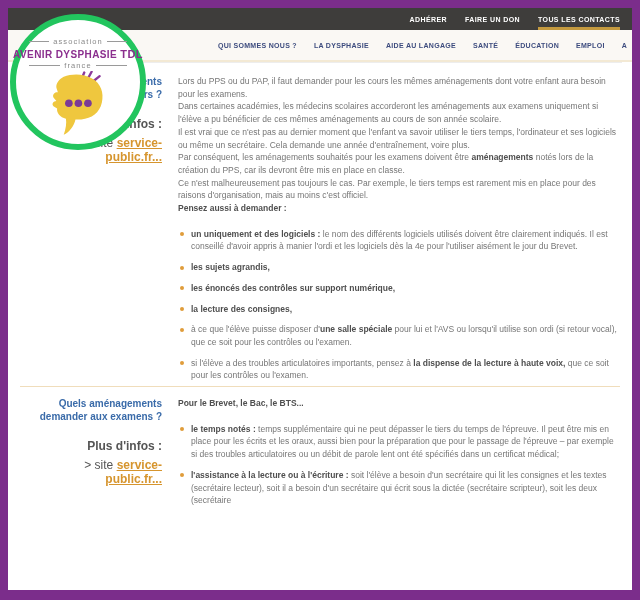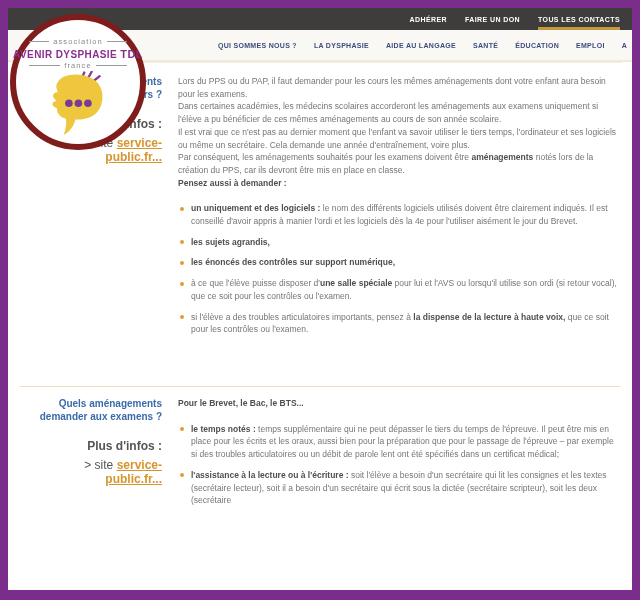--- a/index.html
+++ b/index.html
@@ -39,21 +39,21 @@
   .content p { margin:0; }
   .content strong { color:#4f4f4f; font-weight:bold; }
   .intro { margin-top:11px; font-weight:bold; color:#4f4f4f; }
   .content ul { list-style:none; margin-top:13px; }
   .content li { position:relative; padding-left:13px; margin-bottom:8px; }
   .content li::before { content:""; position:absolute; left:2px; top:4.5px; width:4px; height:4px; border-radius:50%; background:#e09c3a; }
   .sec-divider { border:none; border-top:1px solid #f0ddbb; margin:0 12px; }
 
   
   .badge { position:absolute; left:2px; top:6px; width:136px; height:136px; background:#ffffff;
-           border:6px solid #7f1d1d; border-radius:50%; z-index:5; display:flex; flex-direction:column;
+           border:6px solid #22c55e; border-radius:50%; z-index:5; display:flex; flex-direction:column;
            align-items:center; padding-top:17px; cursor:pointer; }
   .logo-rule { display:flex; align-items:center; gap:4px; width:98px; color:#8a8a8a; font-size:7.5px; letter-spacing:1.1px; }
   .logo-rule::before, .logo-rule::after { content:""; flex:1; height:1px; background:#9a9a9a; }
   .logo-name { color:#8b2f8e; font-weight:bold; font-size:10px; margin:2px 0 1px; white-space:nowrap; text-transform:uppercase; letter-spacing:.4px; }
   .logo-name .tdl { font-size:11px; }
   .mark { width:74px; height:66px; margin:1px 0 0 -8px; }
 </style>
 </head>
 <body>
 
@@ -85,25 +85,27 @@
         <div class="infos">Plus d'infos :</div>
         <div class="infoline">
           <span>&gt; site </span><a>service-public.fr...</a>
         </div>
       </aside>
       <div class="content">
         <p><span>Lors du PPS ou du PAP, il faut demander pour les cours les mêmes aménagements dont votre enfant aura besoin pour les examens.</span></p>
         <p><span>Dans certaines académies, les médecins scolaires accorderont les aménagements aux examens uniquement si l'élève a pu bénéficier de ces mêmes aménagements au cours de son année scolaire.</span></p>
         <p><span>Il est vrai que ce n'est pas au dernier moment que l'enfant va savoir utiliser le tiers temps, l'ordinateur et ses logiciels ou même un secrétaire. Cela demande une année d'entraînement, voire plus.</span></p>
         <p><span>Par conséquent, les aménagements souhaités pour les examens doivent être </span><strong>aménagements</strong><span> notés lors de la création du PPS, car ils devront être mis en place en classe.</span></p>
+        <p><span>Ce n'est malheureusement pas toujours le cas. Par exemple, le tiers temps est rarement mis en place pour des raisons d'organisation, mais au moins c'est officiel.</span></p>
         <p class="intro">Pensez aussi à demander :</p>
         <ul>
           <li><strong>un uniquement et des logiciels :</strong><span> le nom des différents logiciels utilisés doivent être clairement indiqués. Il est conseillé d'avoir appris à manier l'ordi et les logiciels dès la 4e pour l'utiliser aisément le jour du Brevet.</span></li>
           <li><strong>les sujets agrandis,</strong></li>
           <li><strong>les énoncés des contrôles sur support numérique,</strong></li>
+          <li><strong>la lecture des consignes,</strong></li>
           <li><span>à ce que l'élève puisse disposer d'</span><strong>une salle spéciale</strong><span> pour lui et l'AVS ou lorsqu'il utilise son ordi (si retour vocal), que ce soit pour les contrôles ou l'examen.</span></li>
           <li><span>si l'élève a des troubles articulatoires importants, pensez à </span><strong>la dispense de la lecture à haute voix,</strong><span> que ce soit pour les contrôles ou l'examen.</span></li>
 
         </ul>
       </div>
     </section>
 
     <hr class="sec-divider">
 
     <section class="sec sec2">

